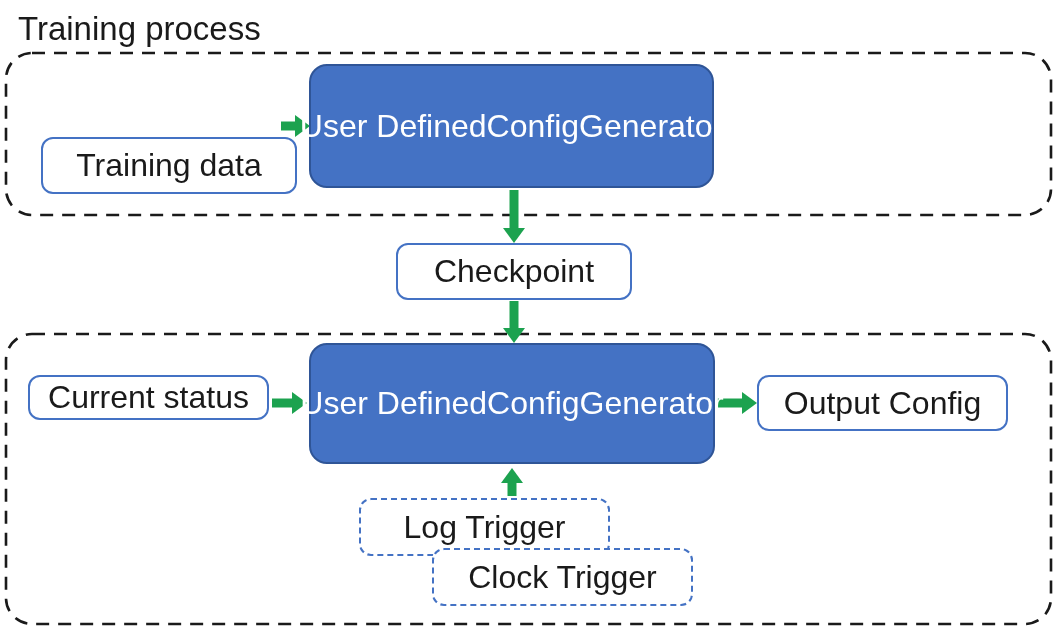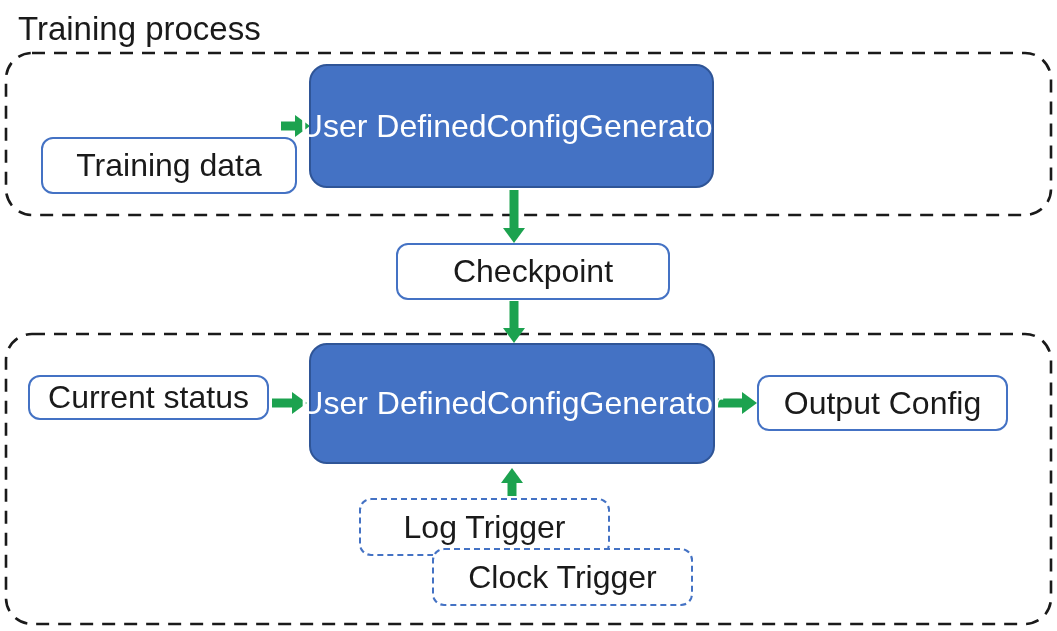--- a/index.html
+++ b/index.html
@@ -59,21 +59,21 @@
   }
   .node-trigger {
     background: #ffffff;
     border: 2.5px dashed var(--trigger-border-blue, #4472C4);
     border-radius: 12px;
     color: var(--text-dark, #1a1a1a);
   }
 
   .n-training-data { left: 41px;  top: 97px;  width: 256px; height: 57px; margin-top: 40px; }
   .n-gen-train     { left: 309px; top: 64px;  width: 405px; height: 124px; }
-  .n-checkpoint    { left: 396px; top: 243px; width: 274px; height: 57px; }
+  .n-checkpoint    { left: 396px; top: 243px; width: 236px; height: 57px; }
   .n-current       { left: 28px;  top: 375px; width: 241px; height: 45px; }
   .n-gen-infer     { left: 309px; top: 343px; width: 406px; height: 121px; }
   .n-output        { left: 757px; top: 375px; width: 251px; height: 56px; justify-content: center; }
   .n-log           { left: 359px; top: 498px; width: 251px; height: 58px; z-index: 3; }
   .n-clock         { left: 432px; top: 548px; width: 261px; height: 58px; z-index: 4; }
 
   .arrow-shaft { stroke: var(--arrow-green, #1CA24F); stroke-width: 9; }
   .arrow-head  { fill: var(--arrow-green, #1CA24F); }
   .region-outline {
     fill: none;

